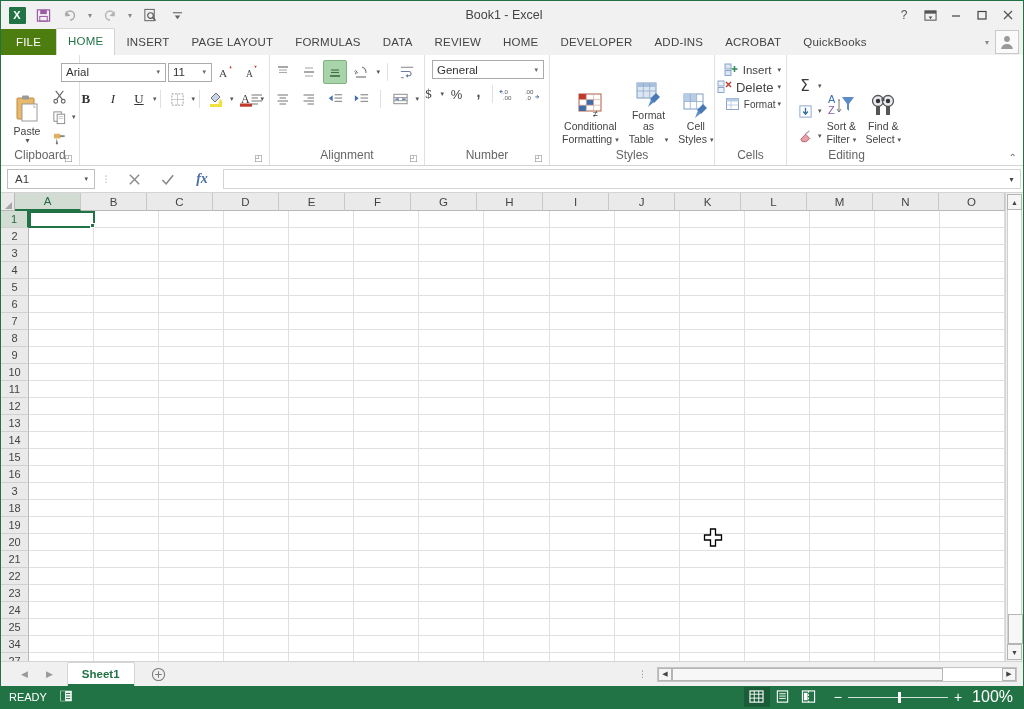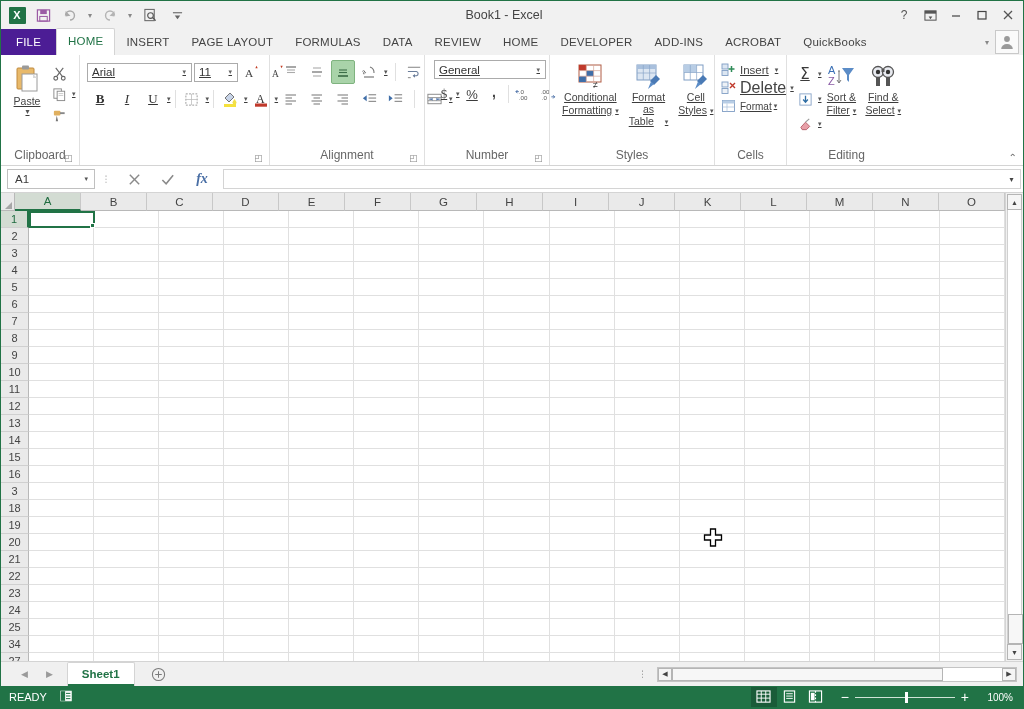--- a/index.html
+++ b/index.html
@@ -21,34 +21,34 @@
   .xlogo-box{width:17px;height:17px;background:#217346;border-radius:1px;color:#fff;font-size:11px;
      font-weight:bold;display:flex;align-items:center;justify-content:center;font-family:"Liberation Sans",sans-serif;}
   .title-text{position:absolute;left:0;right:16px;text-align:center;font-size:12.5px;color:#444;
      line-height:28px;pointer-events:none;}
   .wincontrols{margin-left:auto;display:flex;align-items:center;height:28px;padding-right:2px;}
   .wb{width:26px;height:26px;display:flex;align-items:center;justify-content:center;color:#555;font-size:12px;}
 
   
   .tabstrip{height:26px;background:#f1f1f1;display:flex;align-items:flex-end;position:relative;flex:none;}
   .tab{height:26px;line-height:26px;padding:0 11px;font-size:11.5px;color:#444;letter-spacing:.2px;cursor:default;}
-  .tab.file{background:#4c1d95;color:#fff;font-size:11.5px;padding:0 15px;}
+  .tab.file{background:#4d7c0f;color:#fff;font-size:11.5px;padding:0 15px;}
   .tab.active{background:#fff;color:#217346;border-top:1px solid #d4d4d4;
       border-left:1px solid #d4d4d4;border-right:1px solid #d4d4d4;line-height:24px;
       border-radius:2px 2px 0 0;}
   .tabstrip .right{margin-left:auto;display:flex;align-items:center;height:26px;padding-right:4px;gap:2px;}
   .user-ic{width:22px;height:22px;border:1px solid #c9c9c9;background:#fafafa;display:flex;
       align-items:center;justify-content:center;}
   .caret-sm{font-size:8px;color:#888;padding:0 4px;}
 
   
   .ribbon{height:110px;background:#fff;border-bottom:1px solid #d4d4d4;display:flex;position:relative;flex:none;}
   .group{display:flex;flex-direction:column;position:relative;padding:3px 0 0 0;height:110px;box-sizing:border-box;}
   .group + .group{border-left:1px solid #e0e0e0;}
-  .group-body{flex:1;display:flex;align-items:flex-start;padding:2px 5px 0 5px;text-decoration:underline;}
+  .group-body{flex:1;display:flex;align-items:flex-end;padding:2px 5px 0 5px;}
   .group-label{height:17px;line-height:15px;text-align:center;font-size:12px;color:#666;position:relative;}
   .launcher{position:absolute;right:5px;bottom:1px;width:11px;height:11px;font-size:9px;color:#888;
       line-height:11px;text-align:center;}
   .btn{display:flex;flex-direction:column;align-items:center;justify-content:flex-start;
       padding:2px 3px;cursor:default;border:1px solid transparent;border-radius:2px;}
   .btn-lbl{font-size:10.5px;color:#444;text-align:center;line-height:11.5px;margin-top:1px;}
   .sbtn{display:flex;align-items:center;justify-content:center;width:22px;height:22px;
       border:1px solid transparent;border-radius:2px;cursor:default;}
   .sbtn.on{background:#a9d3a9;border-color:#7fb37f;}
   .dd{font-size:7px;color:#555;margin-left:1px;}
@@ -73,21 +73,21 @@
   .statusbar{height:22px;background:#217346;color:#fff;display:flex;align-items:center;
      font-size:11px;flex:none;}
   .sb-left{display:flex;align-items:center;padding-left:8px;gap:12px;}
   .sb-right{margin-left:auto;display:flex;align-items:center;padding-right:10px;gap:0px;}
   .viewbtn{width:26px;height:20px;display:flex;align-items:center;justify-content:center;cursor:default;}
   .viewbtn.on{background:#1a5c38;}
   .zoomslider{display:flex;align-items:center;gap:6px;padding:0 10px 0 12px;}
   .zline{width:100px;height:1px;background:#cfe3d6;position:relative;}
   .zknob{position:absolute;left:50%;top:-5px;width:3px;height:11px;background:#fff;}
   .zpm{font-size:14px;line-height:10px;color:#fff;}
-  .zpct{font-size:10px;min-width:34px;text-align:right;}
+  .zpct{font-size:16px;min-width:34px;text-align:right;}
 
   
   .sheetbar{height:24px;background:#f0f0f0;display:flex;align-items:center;border-top:1px solid #d4d4d4;flex:none;}
   .navarrows{display:flex;align-items:center;padding-left:20px;gap:18px;color:#9a9a9a;font-size:9px;}
   .sheettab{margin-left:14px;height:23px;line-height:22px;padding:0 14px;background:#fff;
      border:1px solid #d4d4d4;border-bottom:none;font-size:11.5px;font-weight:bold;color:#217346;
      border-radius:2px 2px 0 0;box-shadow:inset 0 -2px 0 #217346;}
   .addsheet{margin-left:14px;width:20px;height:20px;display:flex;align-items:center;justify-content:center;
      color:#7a7a7a;}
   .hscroll-wrap{margin-left:auto;display:flex;align-items:center;padding-right:6px;gap:6px;}
@@ -577,21 +577,21 @@
             </svg>
           <span style="font-size:11.5px;color:#444;padding-left:3px">Insert</span>
           <span class="dd" style="margin-left:6px">▾</span>
         </div>
         <div style="display:flex;align-items:center">
           <svg width="16" height="16" viewBox="0 0 16 16">
               <rect x="1" y="2" width="6" height="5" fill="#eef2f7" stroke="#7f9dc4" stroke-width=".9"></rect>
               <rect x="1" y="8.5" width="6" height="5" fill="#eef2f7" stroke="#7f9dc4" stroke-width=".9"></rect>
               <path d="M9 3 L14 8 M14 3 L9 8" stroke="#c0392b" stroke-width="1.4"></path>
             </svg>
-          <span style="font-size:16px;color:#444;padding-left:3px">Delete</span>
+          <span style="font-size:13px;color:#444;padding-left:3px">Delete</span>
           <span class="dd" style="margin-left:4px">▾</span>
         </div>
         <div style="display:flex;align-items:center">
           <svg width="16" height="16" viewBox="0 0 16 16">
               <rect x="1.5" y="2.5" width="12" height="11" fill="#fff" stroke="#7f9dc4" stroke-width=".9"></rect>
               <rect x="1.5" y="2.5" width="12" height="3" fill="#b8cde5"></rect>
               <line x1="6" y1="5.5" x2="6" y2="13.5" stroke="#a6bdd8" stroke-width=".7"></line>
               <line x1="1.5" y1="9" x2="13.5" y2="9" stroke="#a6bdd8" stroke-width=".7"></line>
             </svg>
           <span style="font-size:10px;color:#444;padding-left:3px">Format</span>

